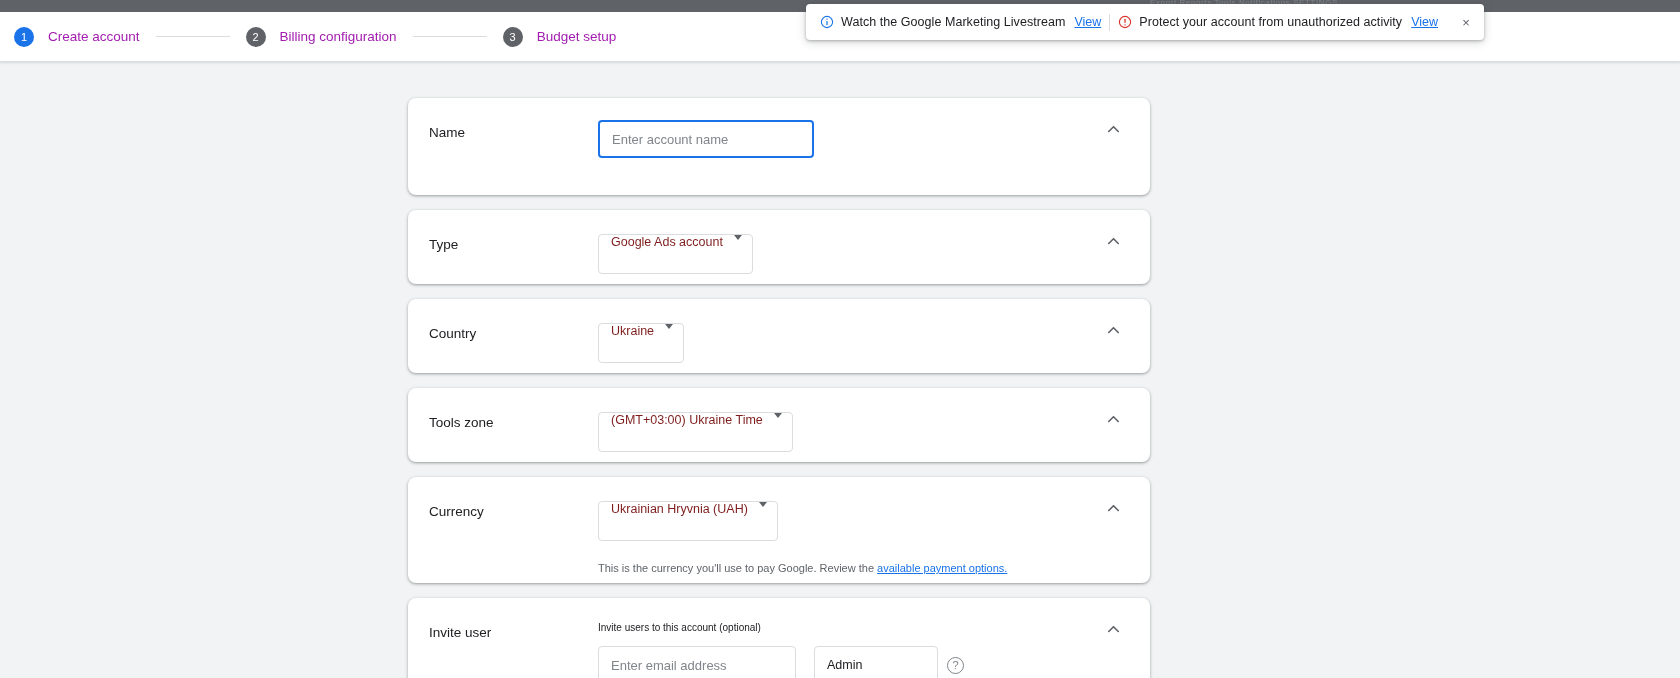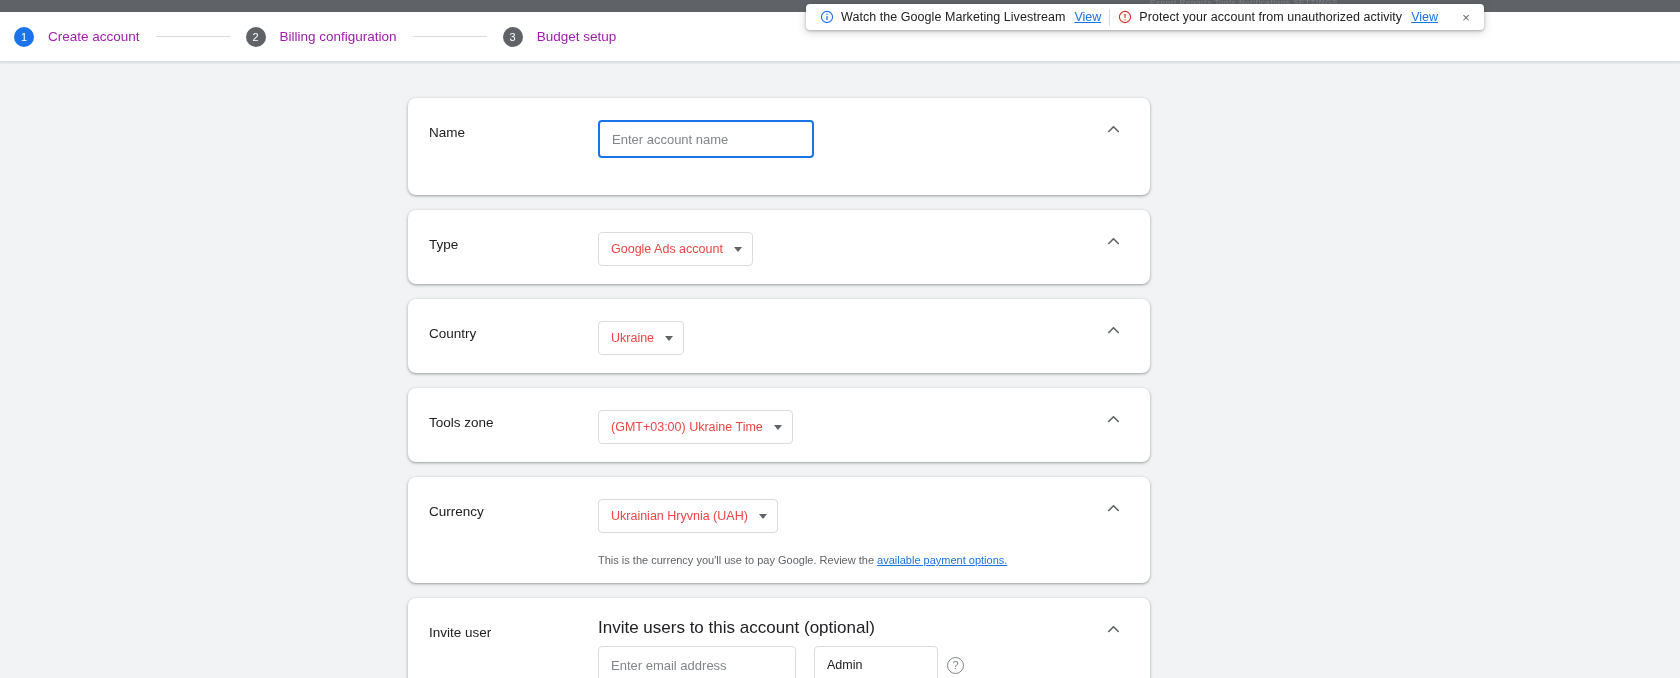--- a/index.html
+++ b/index.html
@@ -21,21 +21,21 @@
   }
   .chrome-ghost {
     position: absolute; top: -2px;
     font-size: 8px; color: #9aa0a6; letter-spacing: .6px;
     white-space: nowrap; opacity: .55;
   }
 
   
   .toast {
     position: absolute; top: 4px; left: 806px;
-    height: 26px;
+    height: 36px;
     background: #ffffff;
     border-radius: 4px;
     box-shadow: 0 1px 3px rgba(60,64,67,.35), 0 2px 8px 1px rgba(60,64,67,.18);
     display: flex; align-items: center;
     padding: 0 6px;
     z-index: 40;
     white-space: nowrap;
   }
   .toast-item { display: flex; align-items: center; height: 100%; padding: 0 8px; }
   .toast-sep { width: 1px; height: 17px; background: #dadce0; }
@@ -117,42 +117,42 @@
     border: 1px solid #dadce0; border-radius: 4px;
     font-size: 13px; color: #202124;
     padding: 0 12px;
     font-family: "Liberation Sans", sans-serif;
     outline: none; background: #fff;
   }
   .text-input::placeholder { color: #80868b; }
   .text-input.focused { border: 2px solid #1a73e8; }
 
   .select {
-    height: 34px;
+    height: 40px;
     border: 1px solid #dadce0; border-radius: 4px;
     background: #fff;
-    display: inline-flex; align-items: center;
+    display: inline-flex; align-items: flex-start;
     padding: 0 10px 0 12px;
-    font-size: 12.5px; color: #ef4444;
+    font-size: 12.5px; color: #7f1d1d;
     cursor: pointer; white-space: nowrap;
   }
   .select .caret {
     width: 0; height: 0; margin-left: 11px;
     border-left: 4.5px solid transparent;
     border-right: 4.5px solid transparent;
     border-top: 5px solid #5f6368;
   }
 
   .helper {
     margin-top: 19px;
     font-size: 11px; color: #5f6368; line-height: 16px;
   }
   .helper a { color: #1a73e8; text-decoration: underline; cursor: pointer; }
 
-  .sub-label { font-size: 17px; color: #202124; margin-bottom: 10px; line-height: 16px; }
+  .sub-label { font-size: 10px; color: #202124; margin-bottom: 10px; line-height: 16px; }
   .invite-row { display: flex; align-items: center; }
   .email-input {
     width: 198px; height: 38px;
     border: 1px solid #dadce0; border-radius: 4px;
     font-size: 13px; color: #202124; padding: 0 12px;
     font-family: "Liberation Sans", sans-serif; outline: none; background:#fff;
   }
   .email-input::placeholder { color: #80868b; }
   .role-select {
     width: 124px; height: 38px; margin-left: 18px;

